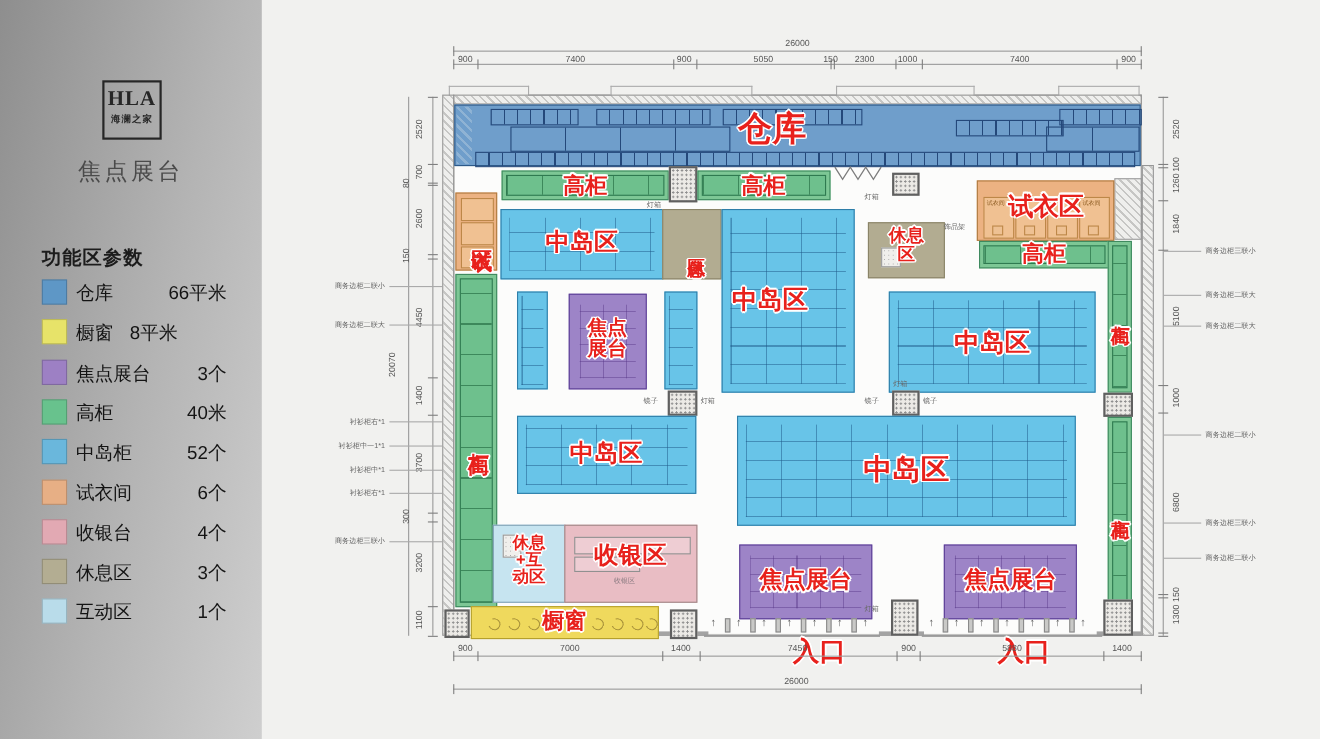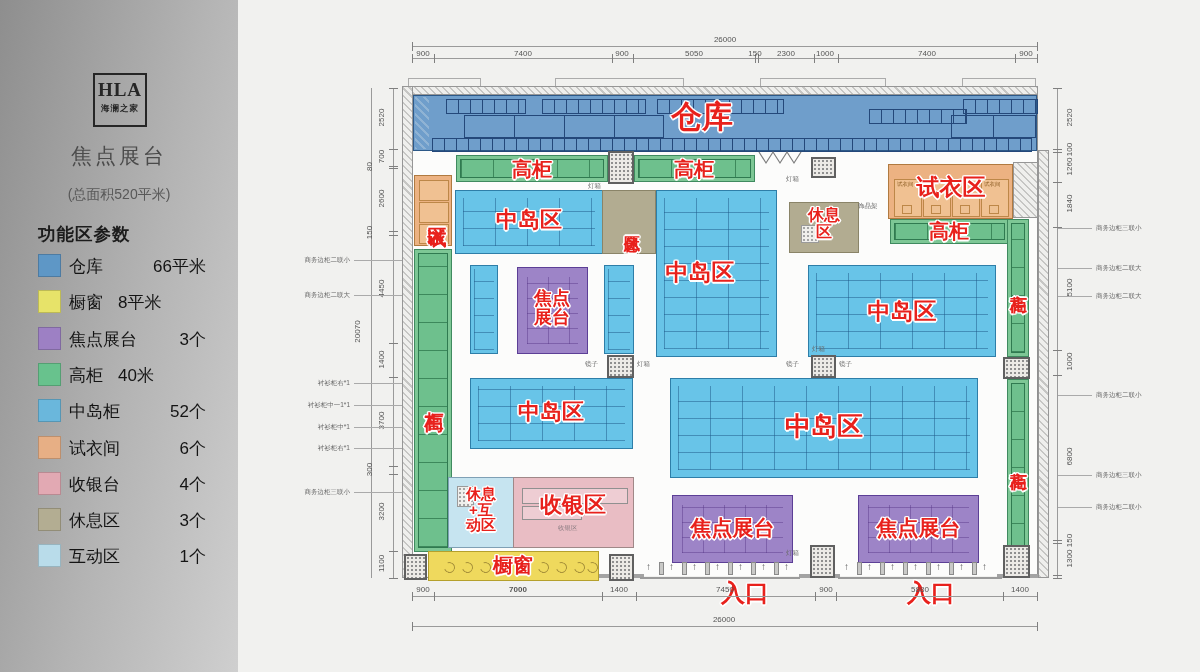--- a/index.html
+++ b/index.html
@@ -52,38 +52,37 @@
 <body>
 
 <div id="stage">
 
   <div id="sidebar">
     <div class="abs" style="left:93px;top:73px;width:54px;height:54px;border:2.5px solid #262626;text-align:center;color:#262626;">
       <div style="font-family:'Liberation Serif','DejaVu Serif',serif;font-size:19px;font-weight:bold;letter-spacing:1px;margin-top:4px;">HLA</div>
       <div style="font-size:8.5px;font-weight:bold;letter-spacing:1px;margin-top:2px;">海澜之家</div>
     </div>
     <div class="abs side-center" style="top:142px;font-size:21px;color:#4b4b4b;letter-spacing:3px;">焦点展台</div>
-    <div class="abs side-center" style="top:186px;font-size:14px;color:#585858;">(总面积520平米)</div>
     <div class="abs" style="left:38px;top:222px;font-size:17.5px;font-weight:600;color:#1c1c1c;letter-spacing:1px;">功能区参数</div>
 
     <div class="abs" style="left:38px;top:254px;width:23px;height:23px;background:#5e97c6;border:1px solid rgba(0,0,0,.18);"></div>
     <div class="abs" style="left:69px;top:255px;font-size:17px;color:#141414;">仓库</div>
     <div class="abs" style="left:118px;top:255px;width:88px;text-align:right;font-size:17px;color:#141414;">66平米</div>
 
     <div class="abs" style="left:38px;top:290px;width:23px;height:23px;background:#e7e369;border:1px solid rgba(0,0,0,.18);"></div>
     <div class="abs" style="left:69px;top:291px;font-size:17px;color:#141414;">橱窗</div>
     <div class="abs" style="left:118px;top:291px;width:88px;text-align:left;font-size:17px;color:#141414;">8平米</div>
 
     <div class="abs" style="left:38px;top:327px;width:23px;height:23px;background:#9d80c4;border:1px solid rgba(0,0,0,.18);"></div>
     <div class="abs" style="left:69px;top:328px;font-size:17px;color:#141414;">焦点展台</div>
     <div class="abs" style="left:118px;top:328px;width:88px;text-align:right;font-size:17px;color:#141414;">3个</div>
 
     <div class="abs" style="left:38px;top:363px;width:23px;height:23px;background:#68c28d;border:1px solid rgba(0,0,0,.18);"></div>
     <div class="abs" style="left:69px;top:364px;font-size:17px;color:#141414;">高柜</div>
-    <div class="abs" style="left:118px;top:364px;width:88px;text-align:left;font-size:17px;color:#141414;">40米</div>
+    <div class="abs" style="left:118px;top:364px;width:88px;text-align:right;font-size:17px;color:#141414;">40米</div>
 
     <div class="abs" style="left:38px;top:399px;width:23px;height:23px;background:#6ab7dc;border:1px solid rgba(0,0,0,.18);"></div>
     <div class="abs" style="left:69px;top:400px;font-size:17px;color:#141414;">中岛柜</div>
     <div class="abs" style="left:118px;top:400px;width:88px;text-align:right;font-size:17px;color:#141414;">52个</div>
 
     <div class="abs" style="left:38px;top:436px;width:23px;height:23px;background:#e7af85;border:1px solid rgba(0,0,0,.18);"></div>
     <div class="abs" style="left:69px;top:437px;font-size:17px;color:#141414;">试衣间</div>
     <div class="abs" style="left:118px;top:437px;width:88px;text-align:right;font-size:17px;color:#141414;">6个</div>
 
     <div class="abs" style="left:38px;top:472px;width:23px;height:23px;background:#e2a9b3;border:1px solid rgba(0,0,0,.18);"></div>
@@ -340,21 +339,21 @@
   <div class="abs dline" style="left:412px;top:596px;width:626px;height:1px;"></div>
   <div class="abs tick" style="left:412px;top:592px;width:1px;height:9px;"></div>
   <div class="abs tick" style="left:434px;top:592px;width:1px;height:9px;"></div>
   <div class="abs tick" style="left:602px;top:592px;width:1px;height:9px;"></div>
   <div class="abs tick" style="left:636px;top:592px;width:1px;height:9px;"></div>
   <div class="abs tick" style="left:815px;top:592px;width:1px;height:9px;"></div>
   <div class="abs tick" style="left:836px;top:592px;width:1px;height:9px;"></div>
   <div class="abs tick" style="left:1003px;top:592px;width:1px;height:9px;"></div>
   <div class="abs tick" style="left:1037px;top:592px;width:1px;height:9px;"></div>
   <div class="dim" style="left:405px;top:585px;width:36px;">900</div>
-  <div class="dim" style="left:500px;top:585px;width:36px;font-weight:bold;">7000</div>
+  <div class="dim" style="left:500px;top:585px;width:36px;">7000</div>
   <div class="dim" style="left:601px;top:585px;width:36px;">1400</div>
   <div class="dim" style="left:707px;top:585px;width:36px;">7450</div>
   <div class="dim" style="left:808px;top:585px;width:36px;">900</div>
   <div class="dim" style="left:902px;top:585px;width:36px;">5880</div>
   <div class="dim" style="left:1002px;top:585px;width:36px;">1400</div>
   <div class="abs dline" style="left:412px;top:626px;width:626px;height:1px;"></div>
   <div class="abs tick" style="left:412px;top:622px;width:1px;height:9px;"></div>
   <div class="abs tick" style="left:1037px;top:622px;width:1px;height:9px;"></div>
   <div class="dim" style="left:700px;top:615px;width:48px;">26000</div>
 

